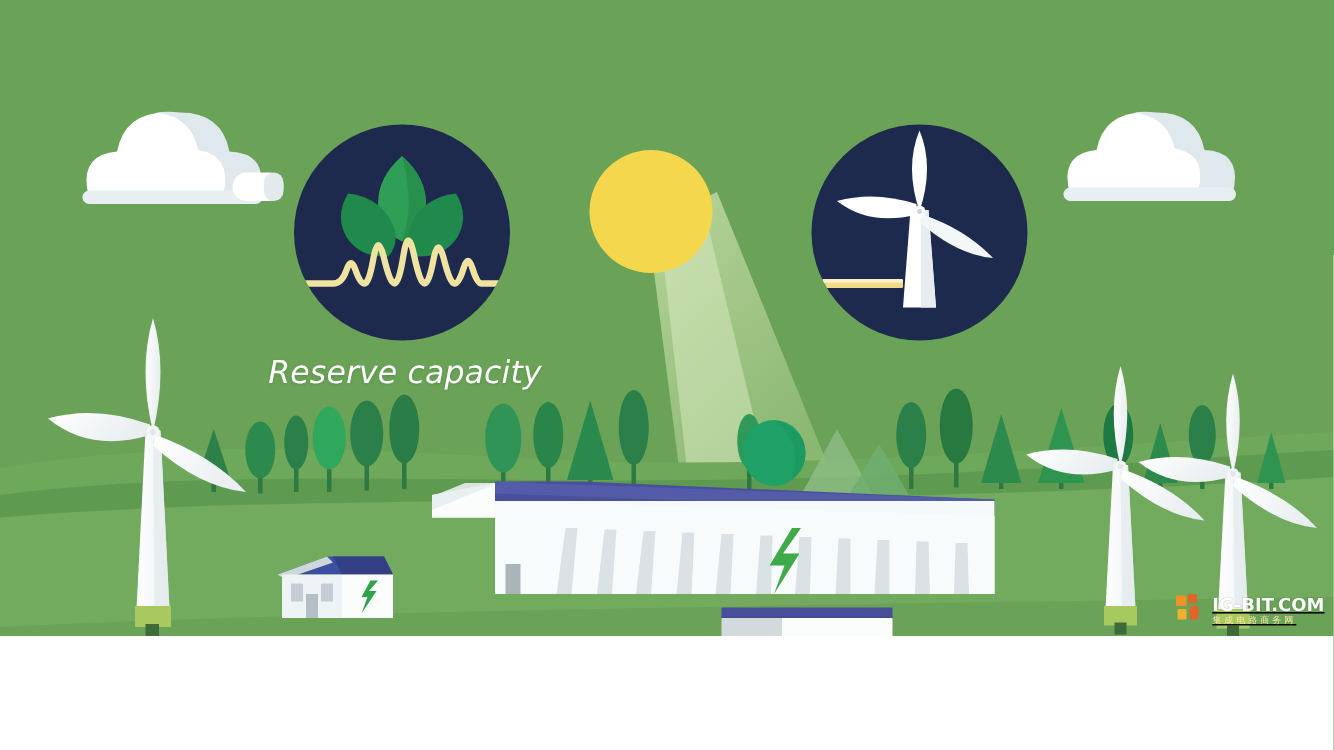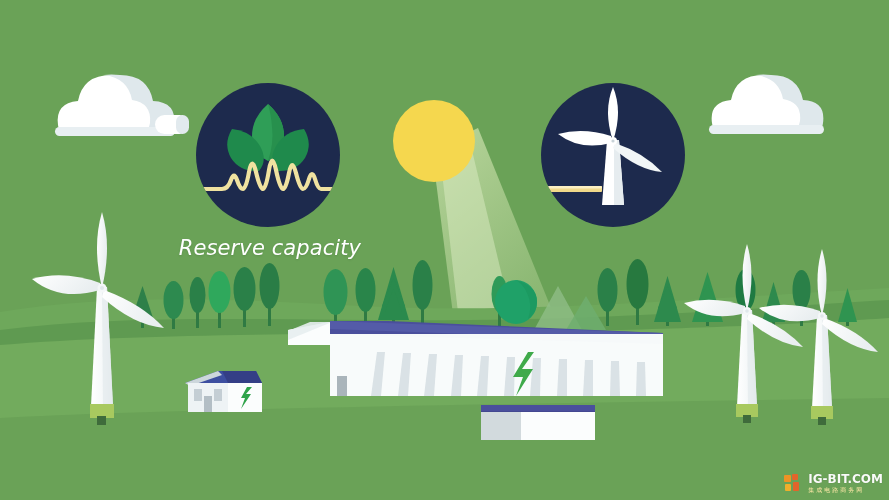--- a/index.html
+++ b/index.html
@@ -1,19 +1,19 @@
 <!DOCTYPE html>
 <html><head>
 <meta charset="utf-8">
 <style>
   html,body{margin:0;padding:0;background:#fff;}
   body{font-family:"DejaVu Sans", sans-serif;}
   #stage{
     position:relative;
-    width:889px;height:500px;
+    width:889px;height:424px;
     overflow:hidden;
     background:#6aa257;
   }
   #scene{position:absolute;left:0;top:0;width:889px;height:500px;}
   .label{
     position:absolute;
     color:#ffffff;
     font-family:"DejaVu Sans", sans-serif;
     font-style:italic;
     font-size:21px;
@@ -24,22 +24,23 @@
     letter-spacing:0.1px;
     text-shadow:0 1px 2px rgba(40,80,40,0.18);
   }
   #label-reserve{left:160px;top:236px;width:220px;}
   #label-smart{left:500px;top:234px;width:230px;}
 
   
   #watermark{
     position:absolute;right:6px;bottom:5px;
     height:24px;
-    display:flex;align-items:center;
+    display:flex;
     opacity:0.96;
+    text-decoration:underline;
   }
   #wm-mark{
     width:22px;height:20px;position:relative;margin-right:3px;
     display:block;
   }
   #wm-text{
     display:flex;flex-direction:column;justify-content:center;
     line-height:1;
   }
   #wm-title{

